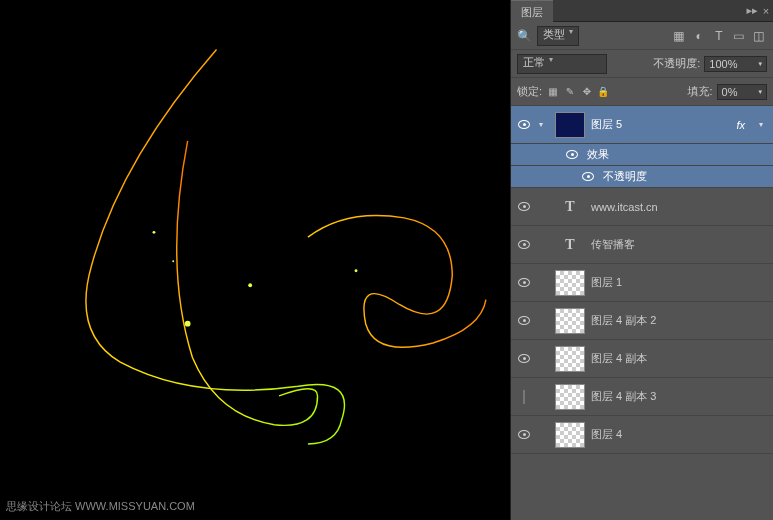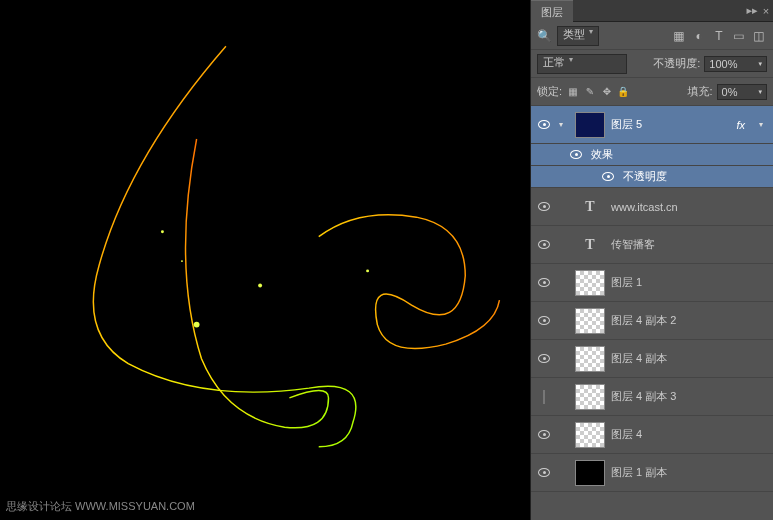--- a/index.html
+++ b/index.html
@@ -1,37 +1,37 @@
 <!DOCTYPE html>
 <html><head>
 <meta charset="utf-8">
 <style>
 * { margin: 0; padding: 0; box-sizing: border-box; font-family: "Microsoft YaHei", sans-serif; }
 body { width: 773px; height: 520px; background: #000; display: flex; overflow: hidden; }
 .canvas { flex: 1; position: relative; background: #000; margin-top: 12px; }
 .canvas svg { width: 100%; height: 100%; }
 .watermark { position: absolute; bottom: 6px; left: 6px; color: #888; font-size: 11px; }
-.panel { width: 243px; background: #535353; color: #ccc; font-size: 11px; display: flex; flex-direction: column; border-left: 1px solid #222; }
+.panel { width: 263px; background: #535353; color: #ccc; font-size: 11px; display: flex; flex-direction: column; border-left: 1px solid #222; }
 .tabs { display: flex; align-items: center; height: 22px; background: #3a3a3a; border-bottom: 1px solid #222; }
 .tab { padding: 0 10px; height: 22px; line-height: 22px; background: #535353; border-top: 1px solid #6a6a6a; }
 .tabs .spacer { flex: 1; }
 .ctrl { width: 14px; text-align: center; cursor: pointer; color: #aaa; }
 .row { display: flex; align-items: center; height: 28px; padding: 0 6px; gap: 4px; border-bottom: 1px solid #454545; }
 .dropdown { display: flex; align-items: flex-start; background: #404040; border: 1px solid #2a2a2a; height: 20px; padding: 0 5px; gap: 4px; }
 .dropdown .arrow { font-size: 8px; color: #aaa; }
 .ico { width: 16px; height: 16px; display: inline-flex; align-items: center; justify-content: center; color: #bbb; font-size: 12px; }
 .label { color: #ccc; }
 .pct { background: #404040; border: 1px solid #2a2a2a; padding: 1px 4px; display: flex; align-items: center; gap: 21px; }
 .pct .arrow { font-size: 7px; }
 .lock-icons { display: flex; gap: 3px; }
 .lock-icons .ico { width: 14px; font-size: 10px; }
 .layers { flex: 1; overflow-y: auto; }
 .layer { display: flex; align-items: center; height: 38px; border-bottom: 1px solid #454545; padding: 0 4px; gap: 6px; }
 .layer.selected { background: #5b7aa3; color: #fff; }
-.fx-row { height: 22px; padding-left: 36px; }
+.fx-row { height: 22px; padding-left: 52px; }
 .vis { width: 18px; text-align: center; }
 .eye { display: inline-block; width: 12px; height: 9px; border: 1px solid #ccc; border-radius: 50%; position: relative; }
 .eye::after { content: ""; position: absolute; width: 3px; height: 3px; background: #ccc; border-radius: 50%; top: 2px; left: 3.5px; }
 .layer.selected .eye { border-color: #fff; }
 .layer.selected .eye::after { background: #fff; }
 .thumb { width: 30px; height: 26px; border: 1px solid #888; display: flex; align-items: center; justify-content: center; font-size: 14px; font-weight: bold; }
 .thumb.navy { background: #0a1450; }
 .thumb.black { background: #000; }
 .thumb.checker { background-image: linear-gradient(45deg,#ccc 25%,transparent 25%,transparent 75%,#ccc 75%),linear-gradient(45deg,#ccc 25%,#fff 25%,#fff 75%,#ccc 75%); background-size: 8px 8px; background-position: 0 0,4px 4px; }
 .thumb.text { background: none; border: none; color: #ccc; font-family: Georgia, serif; }
@@ -179,21 +179,15 @@
       <span>图层 4 副本 3</span>
     </div>
 
     <div class="layer">
       <span class="vis"><span class="eye"></span></span>
       <span class="expand"></span>
       <div class="thumb checker"></div>
       <span>图层 4</span>
     </div>
 
-    <div class="layer">
-      <span class="vis"><span class="eye"></span></span>
-      <span class="expand"></span>
-      <div class="thumb black"></div>
-      <span>图层 1 副本</span>
-    </div>
 
   </div>
 </div>
 
 </body></html>

